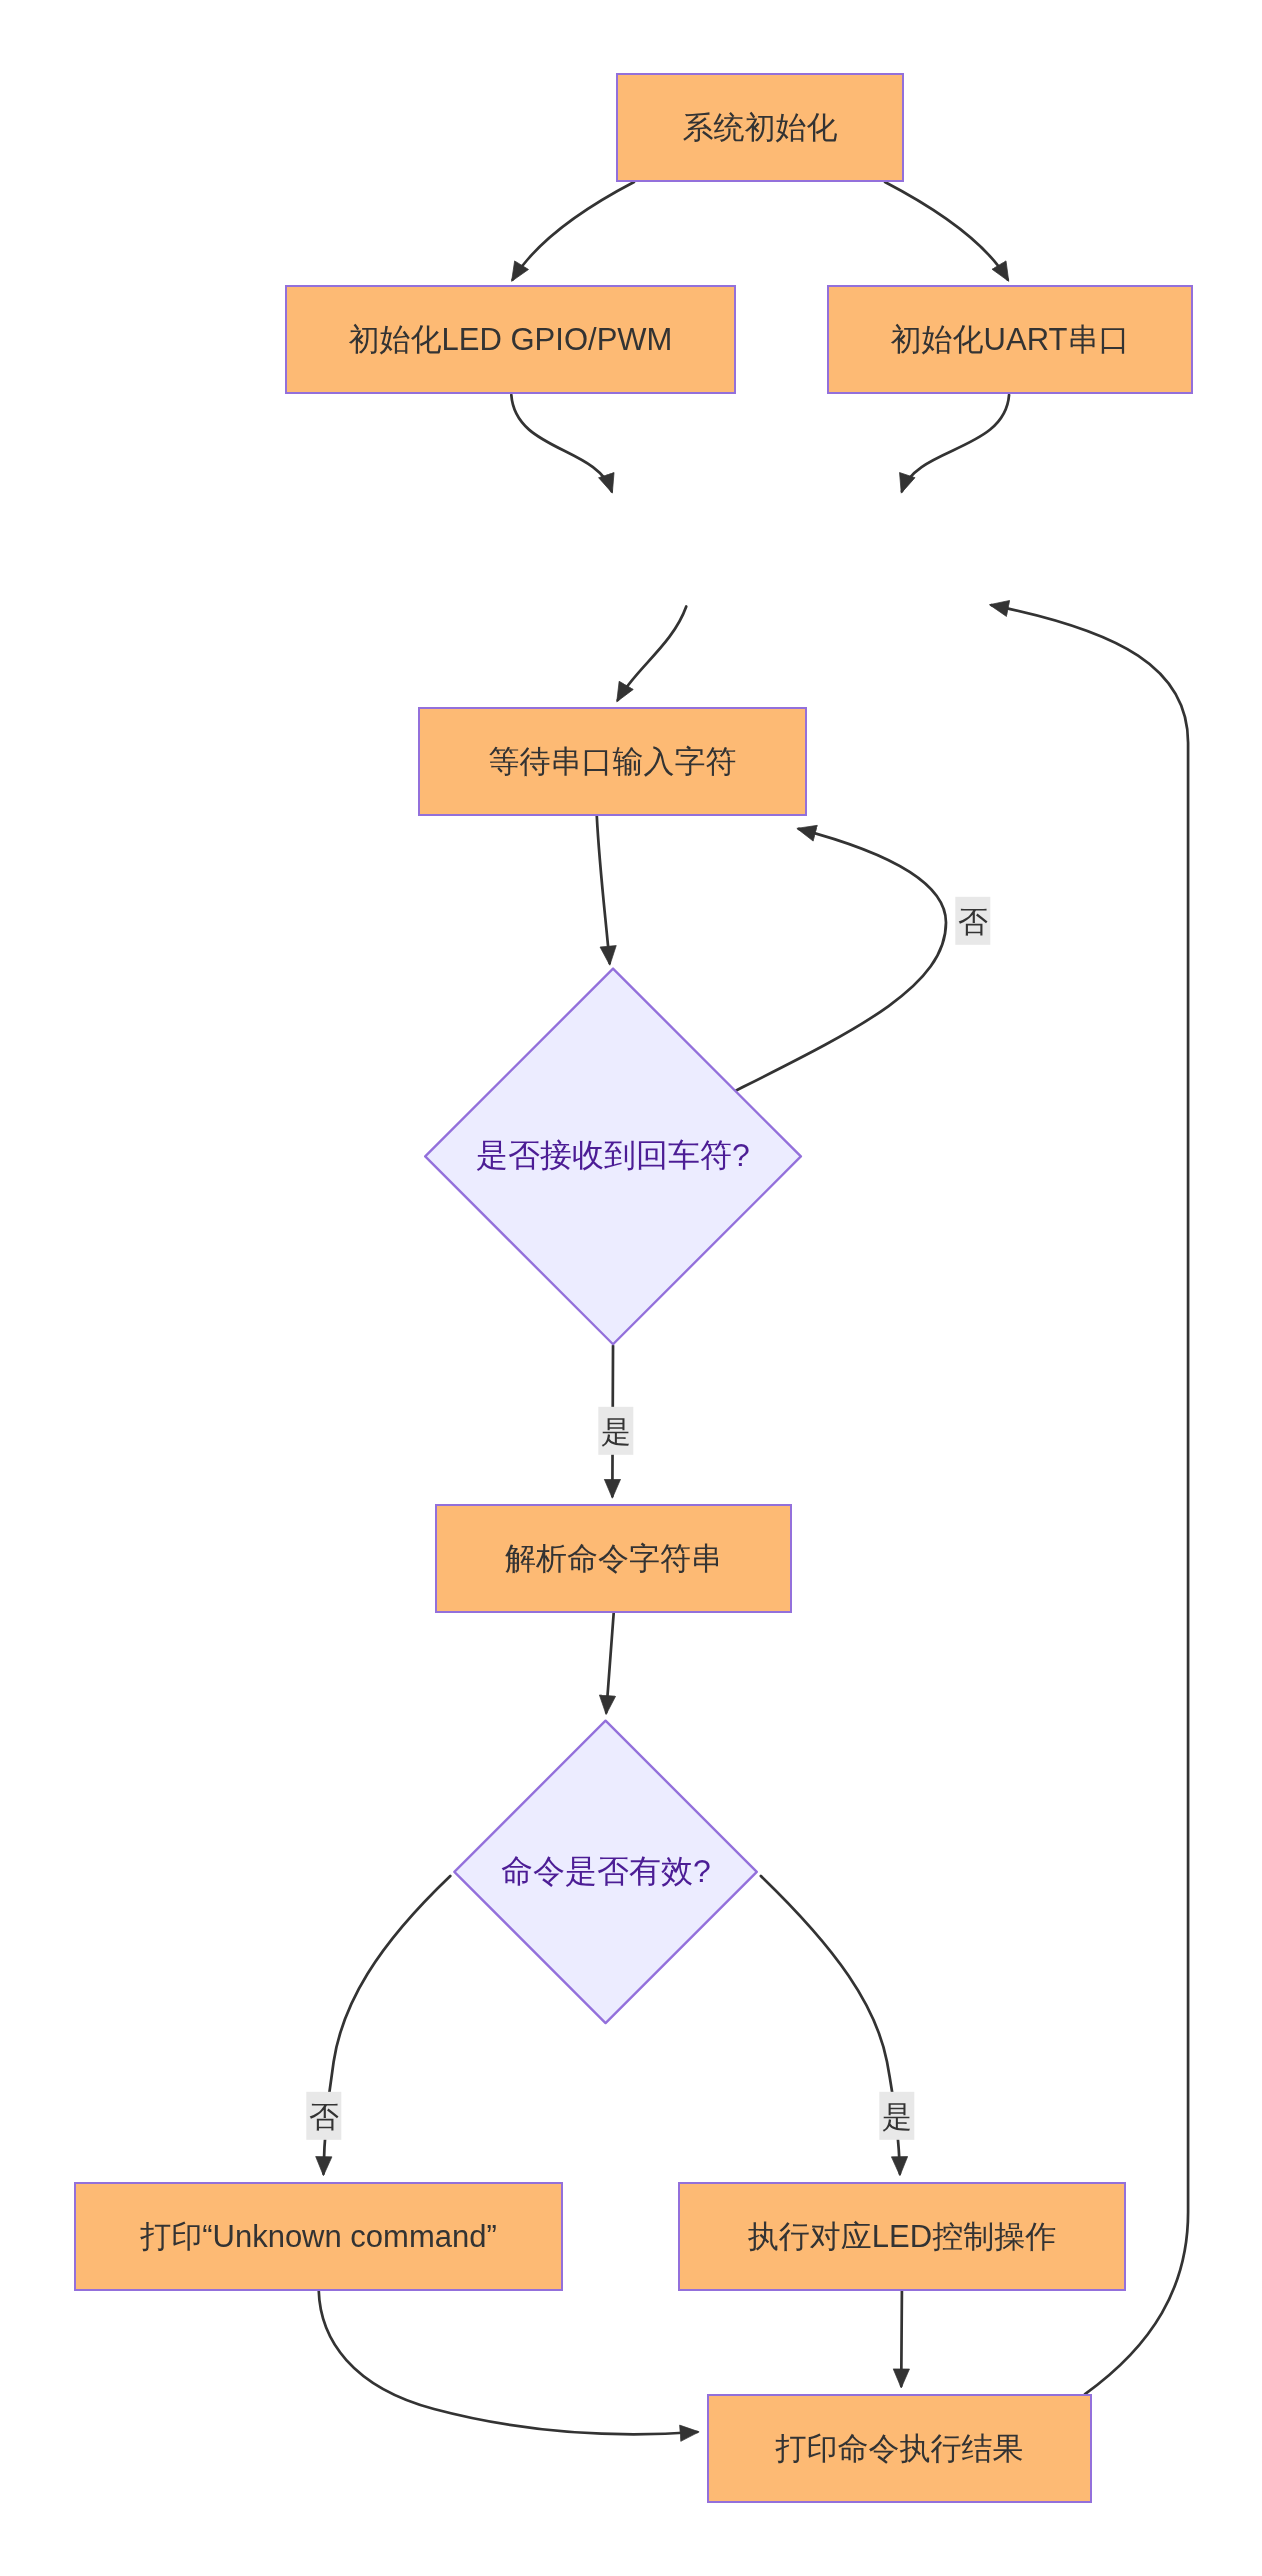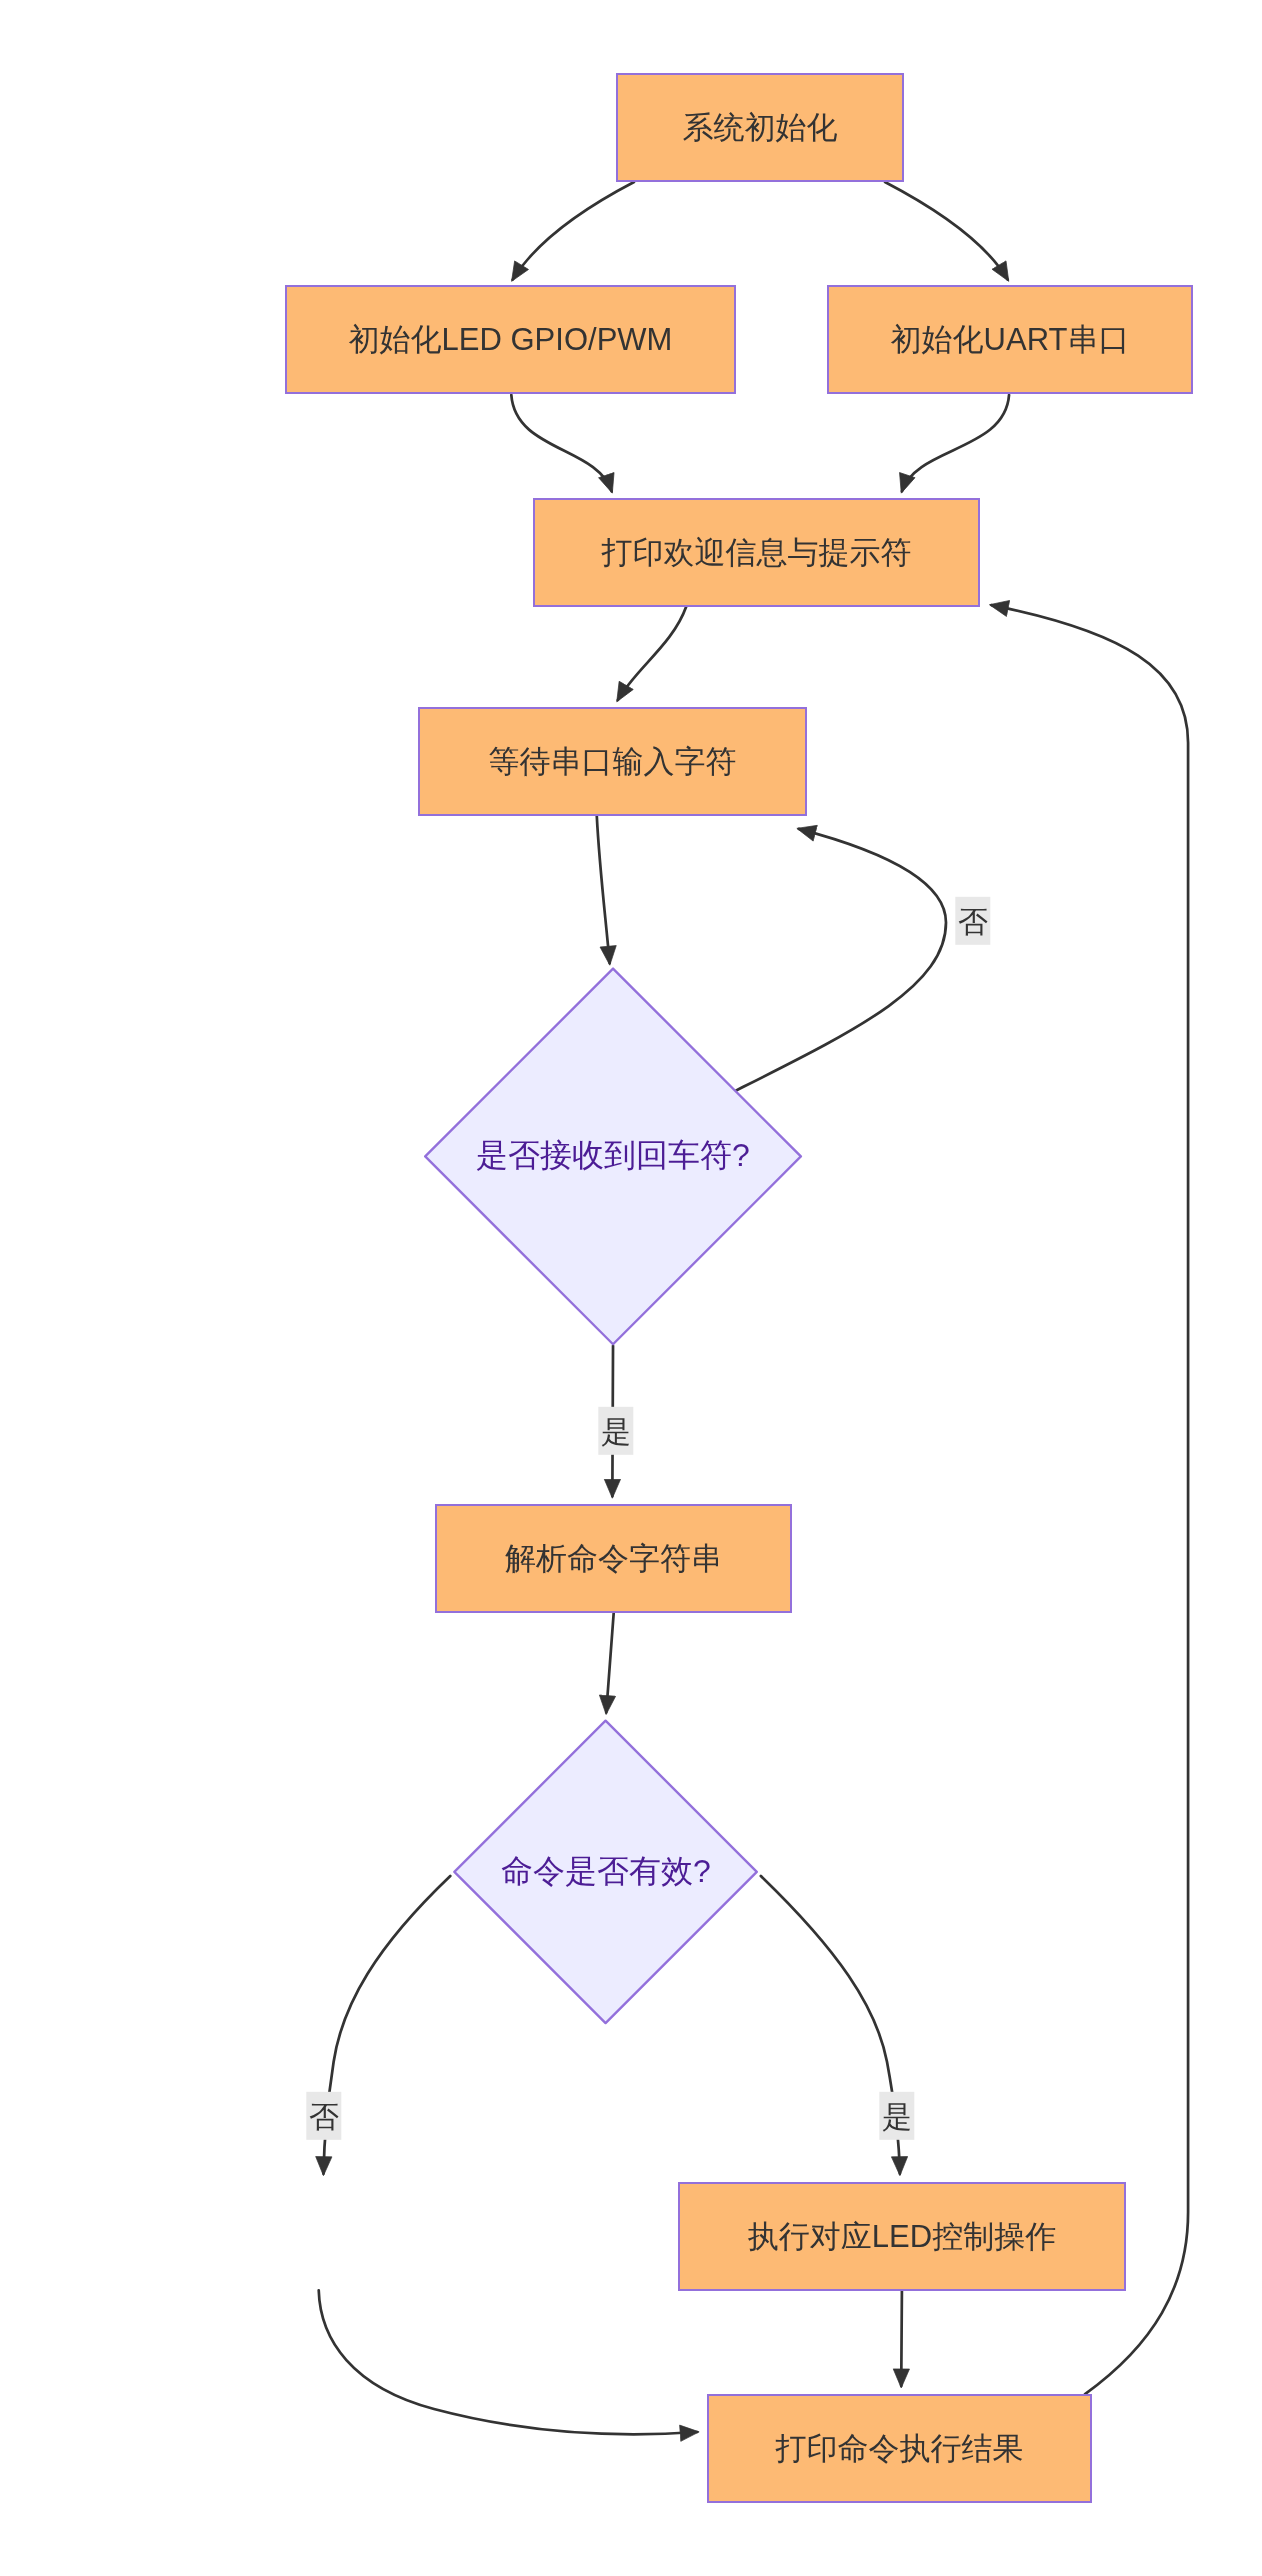--- a/index.html
+++ b/index.html
@@ -60,36 +60,36 @@
   </div>
 
   <div class="node" style="left:285px; top:285px; width:451px; height:109px;text-align:center;">
     <span>初始化LED GPIO/PWM</span>
   </div>
 
   <div class="node" style="left:827px; top:285px; width:366px; height:109px;">
     <span>初始化UART串口</span>
   </div>
 
-  <div class="node" style="left:533px; top:498px; width:447px; height:109px;">
-    <span>打印欢迎信息与提示符</span>
-  </div>
 
   <div class="node" style="left:418px; top:707px; width:389px; height:109px;">
     <span>等待串口输入字符</span>
   </div>
 
   <div class="dlabel" style="left:613px; top:1156px;">是否接收到回车符?</div>
 
   <div class="node" style="left:435px; top:1504px; width:357px; height:109px;">
     <span>解析命令字符串</span>
   </div>
 
   <div class="dlabel" style="left:606px; top:1872px;">命令是否有效?</div>
 
+  <div class="node" style="left:74px; top:2182px; width:489px; height:109px;">
+    <span>打印“Unknown command”</span>
+  </div>
 
   <div class="node" style="left:678px; top:2182px; width:448px; height:109px;">
     <span>执行对应LED控制操作</span>
   </div>
 
   <div class="node" style="left:707px; top:2394px; width:385px; height:109px;">
     <span>打印命令执行结果</span>
   </div>
 
   <div class="edge-label" style="left:973px; top:921px;">否</div>

